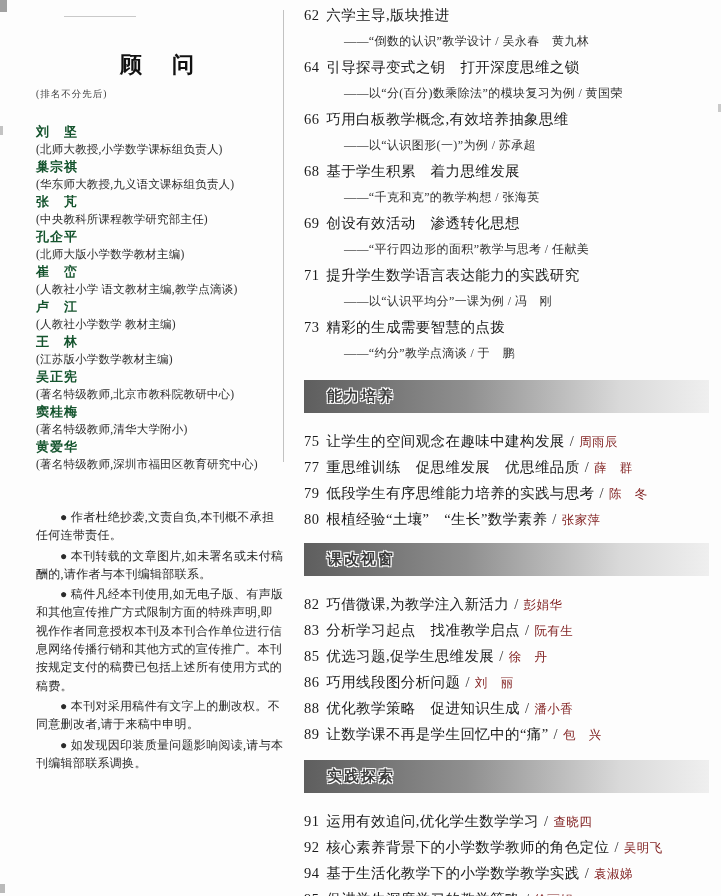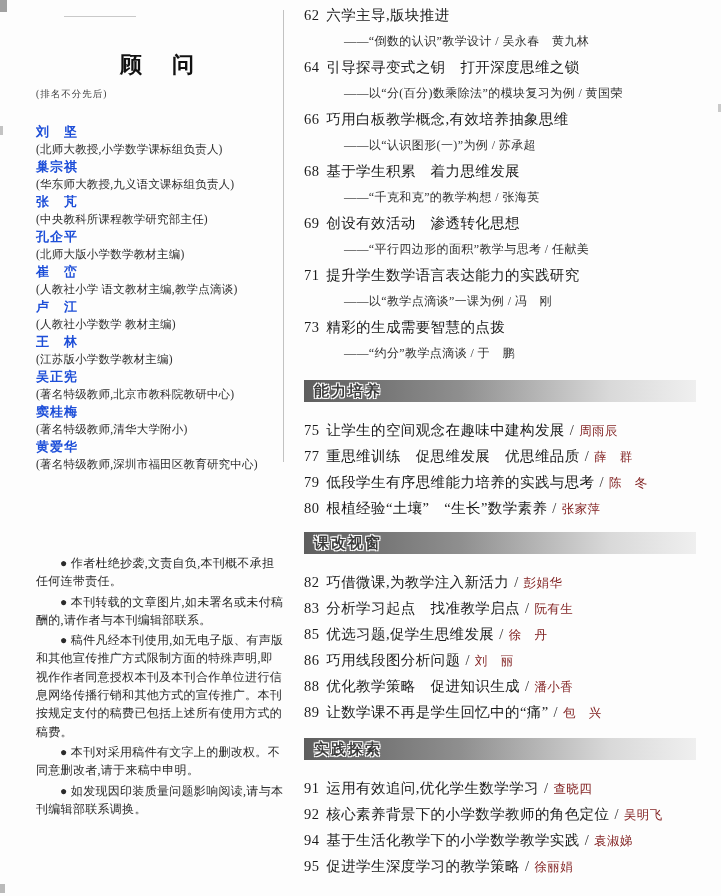--- a/index.html
+++ b/index.html
@@ -20,43 +20,43 @@
   
   .left{position:absolute;left:36px;top:50px;width:246px;}
   .gu-title{
     text-align:center;font-family:"Liberation Sans","DejaVu Sans",sans-serif;
     font-weight:bold;font-size:22px;letter-spacing:4px;color:#111;
   }
   .gu-sub{text-align:left;font-size:9.5px;color:#3d3d3d;margin-top:8px;letter-spacing:1px;}
   .advisors{margin-top:22px;}
   .adv-name{
     font-family:"Liberation Sans","DejaVu Sans",sans-serif;font-weight:bold;
-    font-size:13px;line-height:17.5px;letter-spacing:1px;color:#1d4ed8;
+    font-size:13px;line-height:17.5px;letter-spacing:1px;color:#14532d;
   }
   .adv-affil{font-size:11.5px;line-height:17.5px;color:#2e2e2e;letter-spacing:.2px;}
-  .notes{position:absolute;left:36px;top:554px;width:248px;}
+  .notes{position:absolute;left:36px;top:508px;width:248px;}
   .note{
     margin:0 0 2px 0;font-size:12px;line-height:18.3px;color:#2b2b2b;
     text-indent:2em;letter-spacing:.3px;
   }
 
   
   .right{position:absolute;left:304px;top:2px;width:410px;}
   .article{margin:0;}
   .a-main{font-size:14.5px;line-height:26px;color:#1b1b1b;letter-spacing:.4px;white-space:nowrap;}
   .article.simple .a-main{line-height:25px;}
   .pg{margin-right:7px;}
   .a-sub{
     font-size:12px;line-height:26px;padding-left:40px;color:#2f2f2f;
     letter-spacing:.4px;white-space:nowrap;
   }
   .slash{margin:0 5px;color:#2f2f2f;}
   .a-author{font-size:12.5px;color:#7f1d1d;}
   .section-bar{
-    width:382px;height:22px;margin:14px 0 16px 0;padding-left:10px;
+    width:382px;height:33px;margin:14px 0 16px 0;padding-left:23px;
     background:linear-gradient(90deg,#5e5e5e 0%,#8f8f8f 40%,#d9d9d9 78%,#efefef 100%);
     display:flex;align-items:center;
     font-family:"Liberation Sans","DejaVu Sans",sans-serif;font-weight:bold;
     font-size:15px;letter-spacing:2px;color:#3c3c3c;
     text-shadow:-1px -1px 0 #fff,1px -1px 0 #fff,-1px 1px 0 #fff,1px 1px 0 #fff;
   }
   .sb2{margin-top:10px;}
   .sb3{margin-top:12px;}
 </style>
 </head>
@@ -143,21 +143,21 @@
     <div class="article">
       <div class="a-main"><span class="pg">68</span><span>基于学生积累　着力思维发展</span></div>
       <div class="a-sub">——“千克和克”的教学构想 / 张海英</div>
     </div>
     <div class="article">
       <div class="a-main"><span class="pg">69</span><span>创设有效活动　渗透转化思想</span></div>
       <div class="a-sub">——“平行四边形的面积”教学与思考 / 任献美</div>
     </div>
     <div class="article">
       <div class="a-main"><span class="pg">71</span><span>提升学生数学语言表达能力的实践研究</span></div>
-      <div class="a-sub">——以“教学点滴谈”一课为例 / 冯　刚</div>
+      <div class="a-sub">——以“认识平均分”一课为例 / 冯　刚</div>
     </div>
     <div class="article">
       <div class="a-main"><span class="pg">73</span><span>精彩的生成需要智慧的点拨</span></div>
       <div class="a-sub">——“约分”教学点滴谈 / 于　鹏</div>
     </div>
 
     <div class="section-bar">
         <span>能力培养</span>
       </div>
     <div class="article simple">

